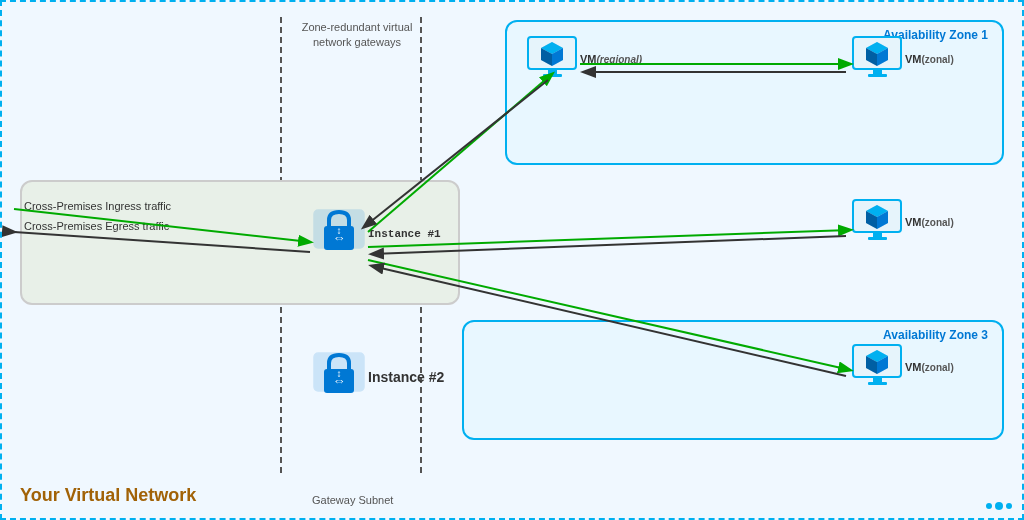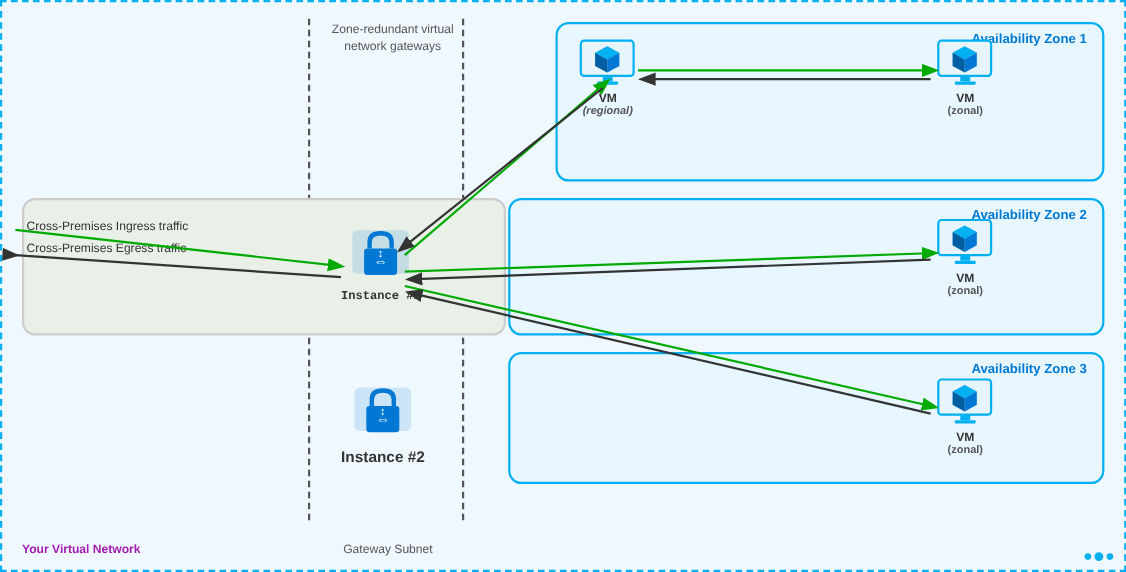--- a/index.html
+++ b/index.html
@@ -20,22 +20,22 @@
       border: 2px dashed #00b0f0;
       padding: 10px;
     }
 
     
     .vnet-label {
       position: absolute;
       bottom: 12px;
       left: 18px;
       font-weight: bold;
-      font-size: 11px;
-      color: #a21caf;
+      font-size: 18px;
+      color: #a16207;
     }
 
     
     .gateway-subnet-label {
       position: absolute;
       bottom: 12px;
       left: 310px;
       font-size: 11px;
       color: #555;
     }
@@ -132,21 +132,21 @@
       top: 218px;
       left: 22px;
       font-size: 11px;
       color: #333;
     }
 
     
     .icon-container {
       position: absolute;
       display: flex;
-      flex-direction: column;
+      flex-direction: row;
       align-items: center;
       font-size: 11px;
       font-weight: 600;
     }
 
     
     .lock-icon {
       width: 58px;
       height: 58px;
     }
@@ -184,23 +184,20 @@
 
   <div class="zone-redundant-label">Zone-redundant virtual network gateways</div>
 
   <div class="gateway-divider-left"></div>
   <div class="gateway-divider-right"></div>
 
   <div class="az-zone az-zone-1">
     <span class="az-label">Availability Zone 1</span>
   </div>
 
-  <div class="az-zone az-zone-2">
-    <span class="az-label">Availability Zone 2</span>
-  </div>
 
   <div class="az-zone az-zone-3">
     <span class="az-label">Availability Zone 3</span>
   </div>
 
   <div class="middle-row"></div>
 
   <div class="cp-ingress">Cross-Premises Ingress traffic</div>
   <div class="cp-egress">Cross-Premises Egress traffic</div>
 

